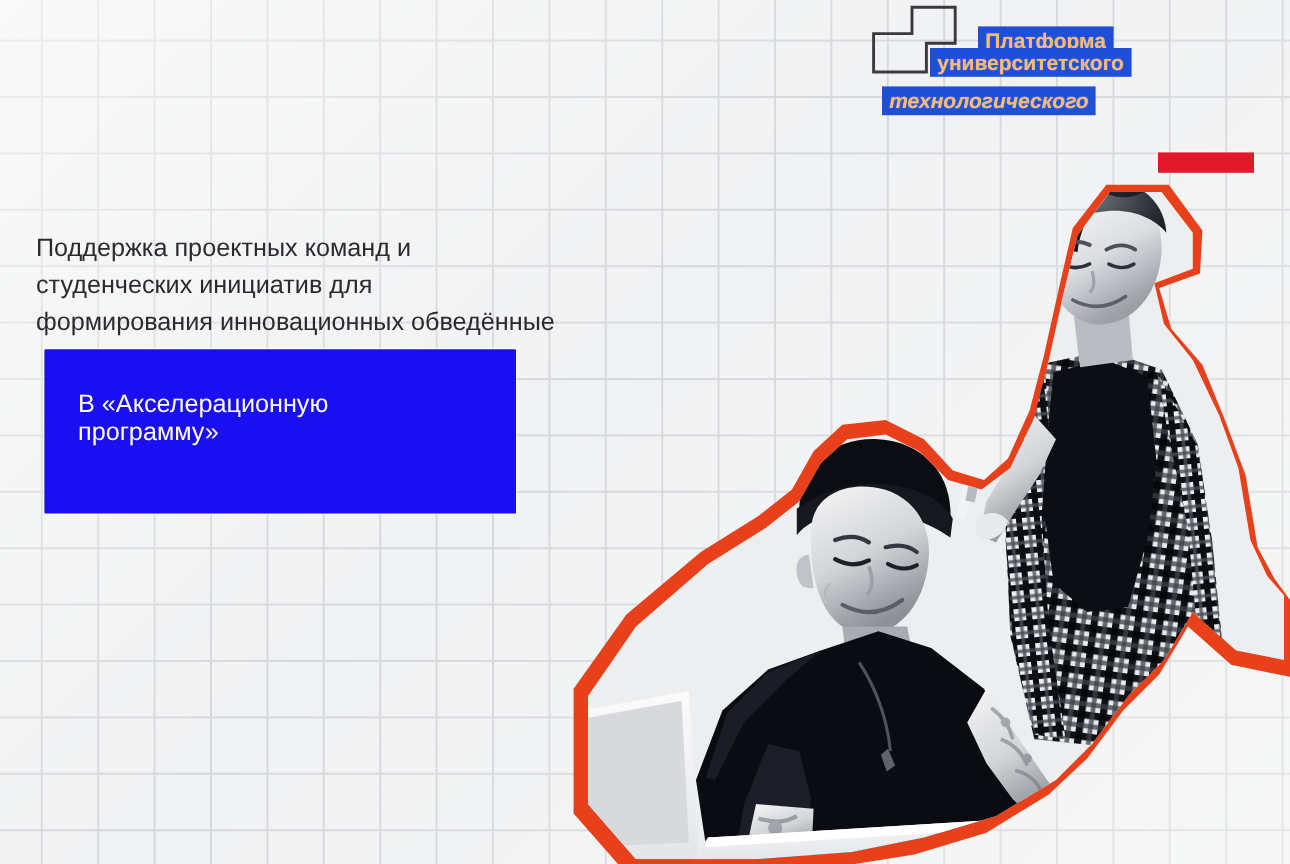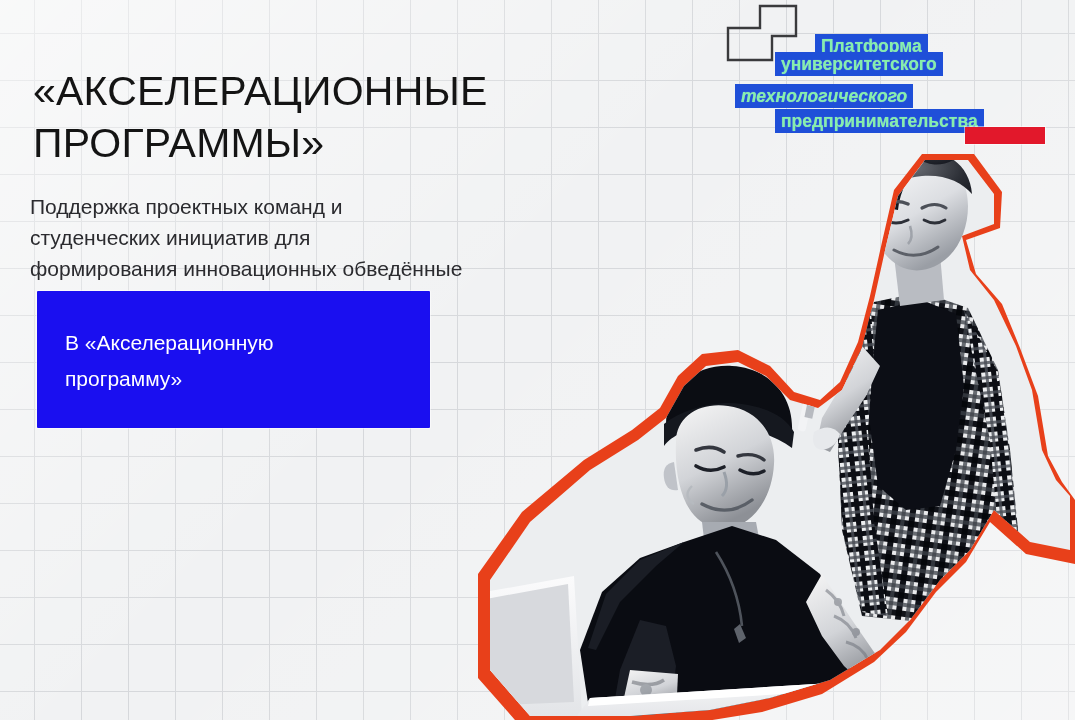--- a/index.html
+++ b/index.html
@@ -71,40 +71,39 @@
     text-align: left;
     padding: 0;
   }
   #cta-label {
     position: absolute;
     left: 28px;
     top: 34px;
     width: 330px;
     color: #ffffff;
     font-size: 21px;
-    line-height: 36px;
+    line-height: 24px;
     white-space: pre-line;
   }
 
   
   #logo { position: absolute; left: 722px; top: 0; width: 340px; height: 150px; }
   #logo-step { position: absolute; left: 4px; top: 2px; }
   .logo-bar {
     position: absolute;
     background: #1f4fd8;
-    color: #86efac;
+    color: #fdba74;
     font-weight: bold;
     font-size: 17.5px;
     line-height: 24px;
     height: 24px;
     padding: 0 6px;
     white-space: nowrap;
     box-sizing: border-box;
     text-shadow: 0 0 1px rgba(255,255,255,.45);
-    margin-top: 12px;
   }
   #bar-0 { left: 93px;  top: 22px; }
   #bar-1 { left: 53px;  top: 40px; }
   #bar-2 { left: 13px;  top: 72px; font-style: italic; }
   #bar-3 { left: 53px;  top: 97px; }
   #logo-red {
     position: absolute;
     left: 243px;
     top: 127px;
     width: 80px;
@@ -127,42 +126,39 @@
   .sr { position: absolute; width: 1px; height: 1px; overflow: hidden; clip: rect(0 0 0 0); }
 </style>
 </head>
 <body>
 
 <div id="stage">
 
   <div id="grid-bg"></div>
   <div id="grid-sheen"></div>
 
-  <h1 id="headline">«АКСЕЛЕРАЦИОННЫЕ
-ПРОГРАММЫ»</h1>
 
   <p id="subhead">Поддержка проектных команд и
 студенческих инициатив для
 формирования инновационных обведённые</p>
 
   <button id="cta">
     <span id="cta-label">В «Акселерационную
 программу»</span>
   </button>
 
   <div id="logo">
 
     <svg id="logo-step" width="80" height="62" viewBox="0 0 80 62">
       <path d="M2,58 L2,26 L34,26 L34,4 L70,4 L70,34 L46,34 L46,58 Z" fill="none" stroke="#3a3a3c" stroke-width="2.4"></path>
     </svg>
 
     <div class="logo-bar" id="bar-0">Платформа</div>
     <div class="logo-bar" id="bar-1">университетского</div>
     <div class="logo-bar" id="bar-2">технологического</div>
-    <div class="logo-bar" id="bar-3">предпринимательства</div>
 
     <div id="logo-red"></div>
   </div>
 
   <div id="photo-wrap">
     <span class="sr">Чёрно-белое фото: молодой человек в шапке за ноутбуком и девушка с пучком в клетчатом пальто, обведённые оранжевым контуром</span>
 
     <svg id="photo-svg" viewBox="0 0 605 570" preserveAspectRatio="none">
       <defs>
 

